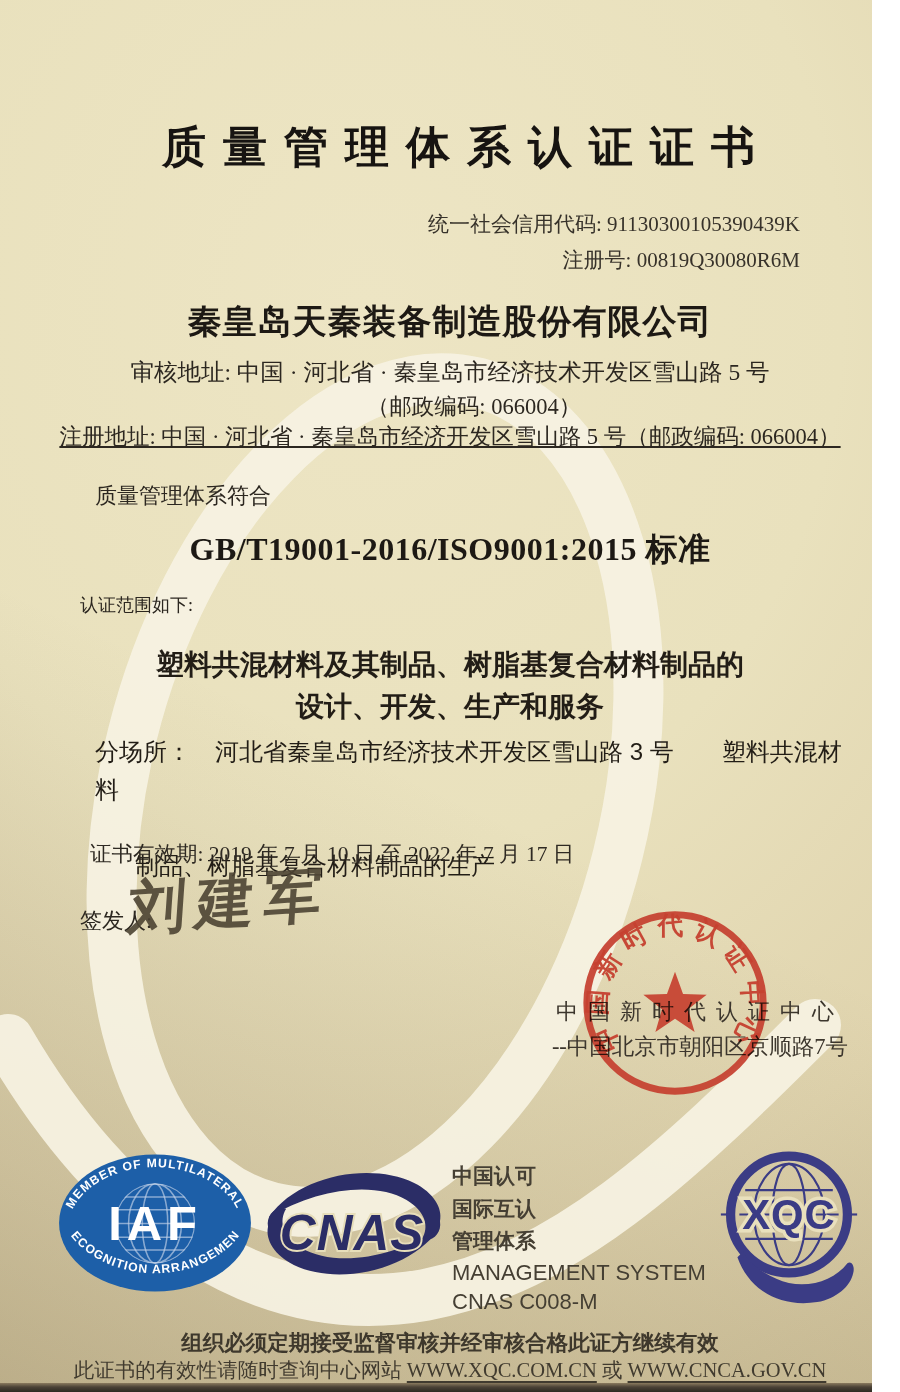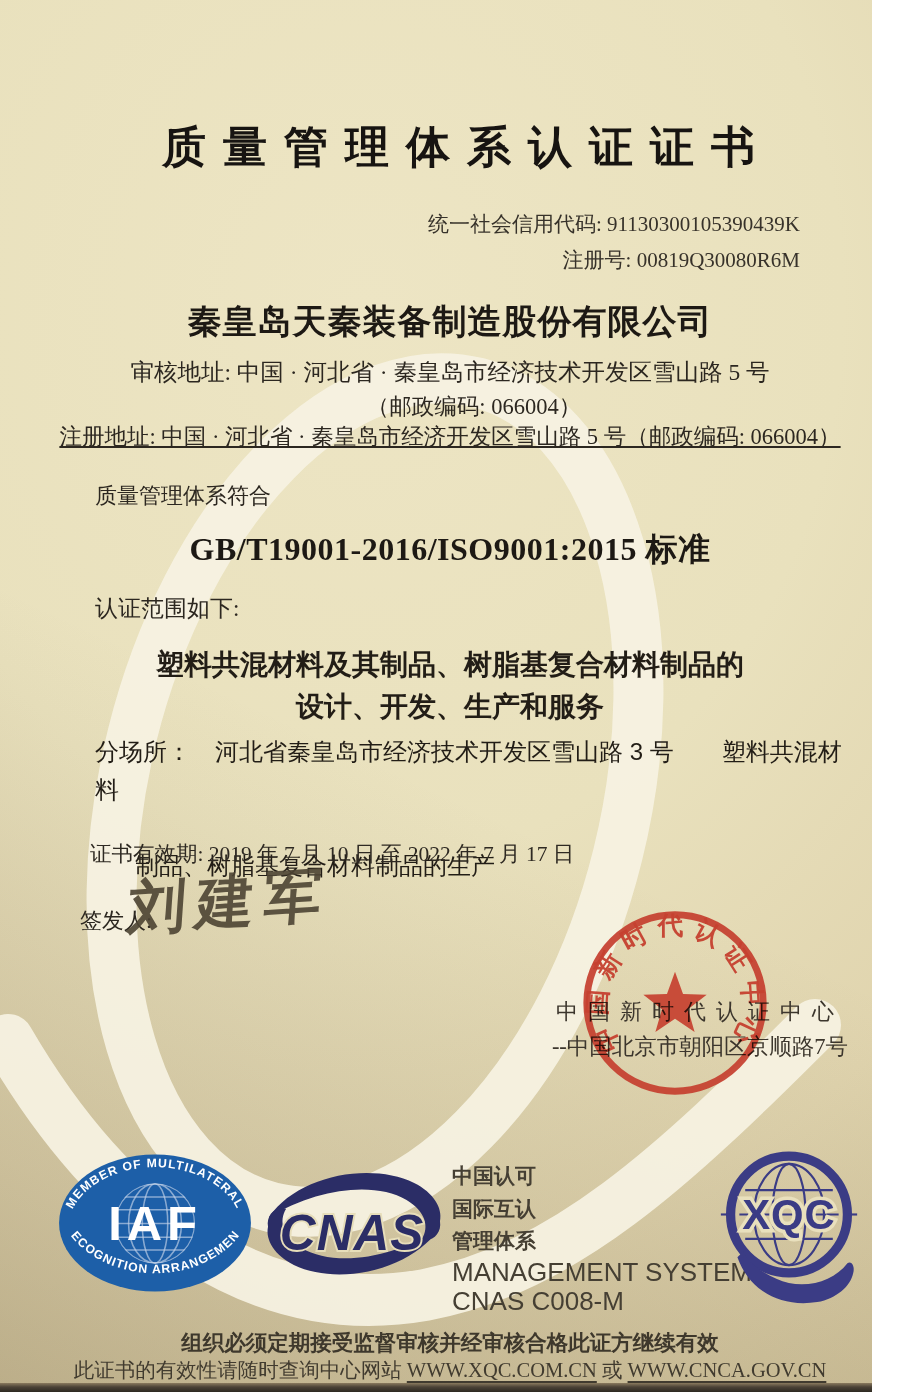--- a/index.html
+++ b/index.html
@@ -17,35 +17,35 @@
   .wm{position:absolute;left:0;top:0;z-index:0;}
   .layer{position:relative;z-index:1;}
   .title{top:118px;font-size:44px;font-weight:bold;letter-spacing:17px;padding-left:17px;color:#171411;}
   .codes{top:206px;right:72px;text-align:right;font-size:21px;line-height:36px;color:#37322a;}
   .company{top:299px;font-size:34px;font-weight:bold;letter-spacing:1px;color:#1d1914;}
   .addr1{top:356px;font-size:23.5px;}
   .postal{top:391px;font-size:22.5px;padding-left:24px;}
   .addr2{top:421px;font-size:22.5px;text-decoration:underline;}
   .conform{top:481px;left:95px;font-size:22px;}
   .standard{top:528px;font-size:32px;font-weight:bold;letter-spacing:0.5px;color:#1d1914;}
-  .scopeintro{top:593px;left:95px;font-size:23px;text-align:right;}
+  .scopeintro{top:593px;left:80px;font-size:18px;text-align:right;}
   .scope1{top:646px;font-size:28px;font-weight:bold;color:#221d16;}
   .scope2{top:688px;font-size:28px;font-weight:bold;color:#221d16;font-family:Liberation Mono, monospace;}
   .branch{top:733px;left:95px;width:770px;font-size:24px;font-weight:normal;line-height:38px;color:#221d16;white-space:pre-wrap;}
   .validity{top:839px;left:90px;font-size:21.5px;color:#2e2922;}
   .issuerlabel{top:906px;left:80px;font-size:22px;}
   .signature{top:862px;left:128px;width:240px;font-size:58px;font-weight:bold;color:#4d4434;
     transform:rotate(-4deg) skewX(-8deg);letter-spacing:10px;opacity:.9;
     font-family:"Liberation Serif",serif;}
   .sealwrap{top:903px;left:577px;z-index:2;mix-blend-mode:multiply;}
   .issuername{top:997px;left:500px;width:400px;text-align:center;font-size:22px;letter-spacing:10px;color:#3c362d;}
   .issueraddr{top:1031px;left:500px;width:400px;text-align:center;font-size:22.5px;color:#3c362d;}
   .accred{top:1160px;left:452px;color:#453f33;}
   .accred .zh{font-size:21px;font-weight:bold;line-height:32.5px;font-family:"Liberation Sans","DejaVu Sans",sans-serif;}
-  .accred .en{font-size:26px;line-height:29px;font-family:"Liberation Sans","DejaVu Sans",sans-serif;}
+  .accred .en{font-size:22px;line-height:29px;font-family:"Liberation Sans","DejaVu Sans",sans-serif;}
   .notice{top:1328px;font-size:21.5px;font-weight:bold;color:#3e382c;text-align:center;}
   .check{top:1356px;font-size:20.5px;color:#413b2f;}
   .check .url{text-decoration:underline;text-underline-offset:4px;font-family:"Liberation Serif",serif;}
   .bottomedge{left:0;bottom:0;width:900px;height:9px;z-index:3;
     background:linear-gradient(180deg,#8a7a5e 0%,#4b4236 45%,#2d2921 100%);}
 </style>
 </head>
 <body>
 
 <div class="page">

